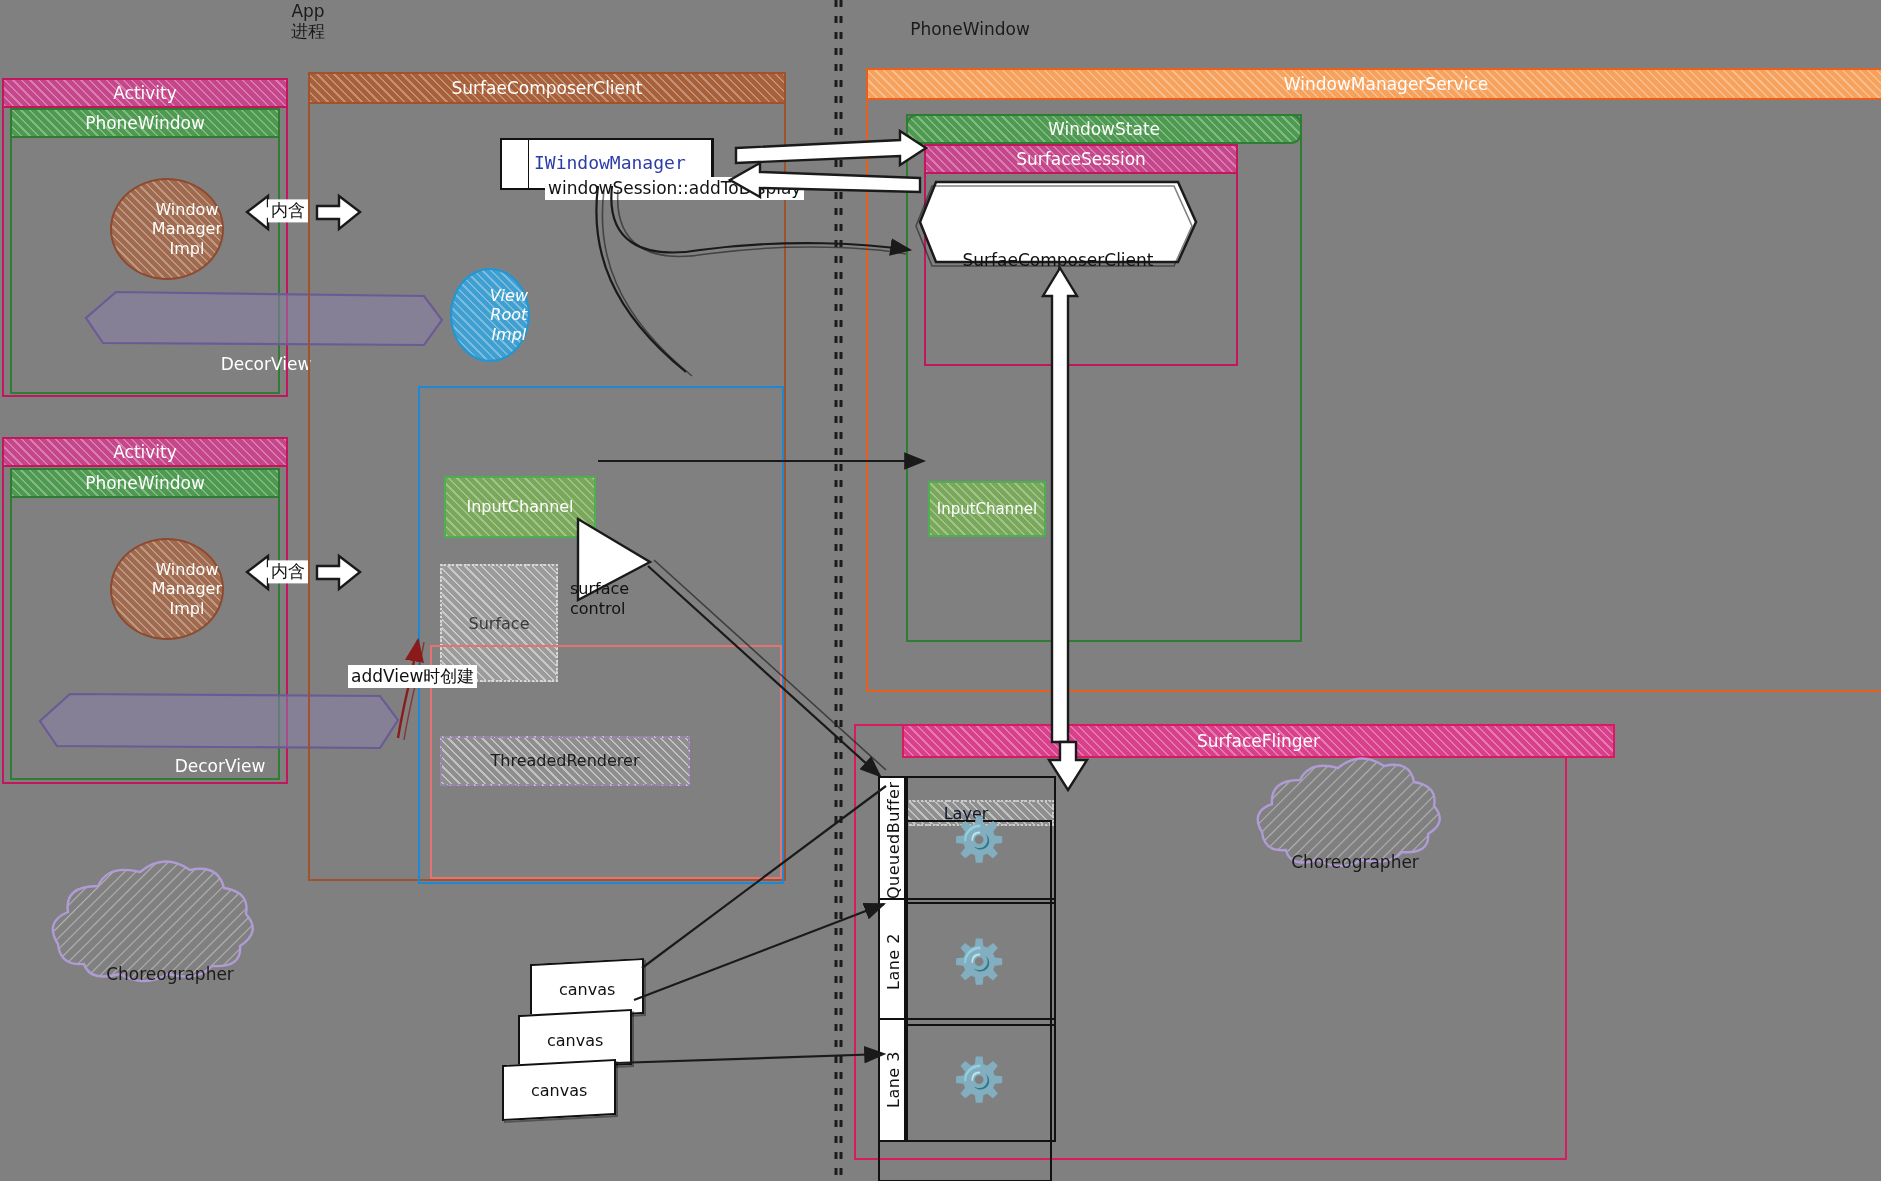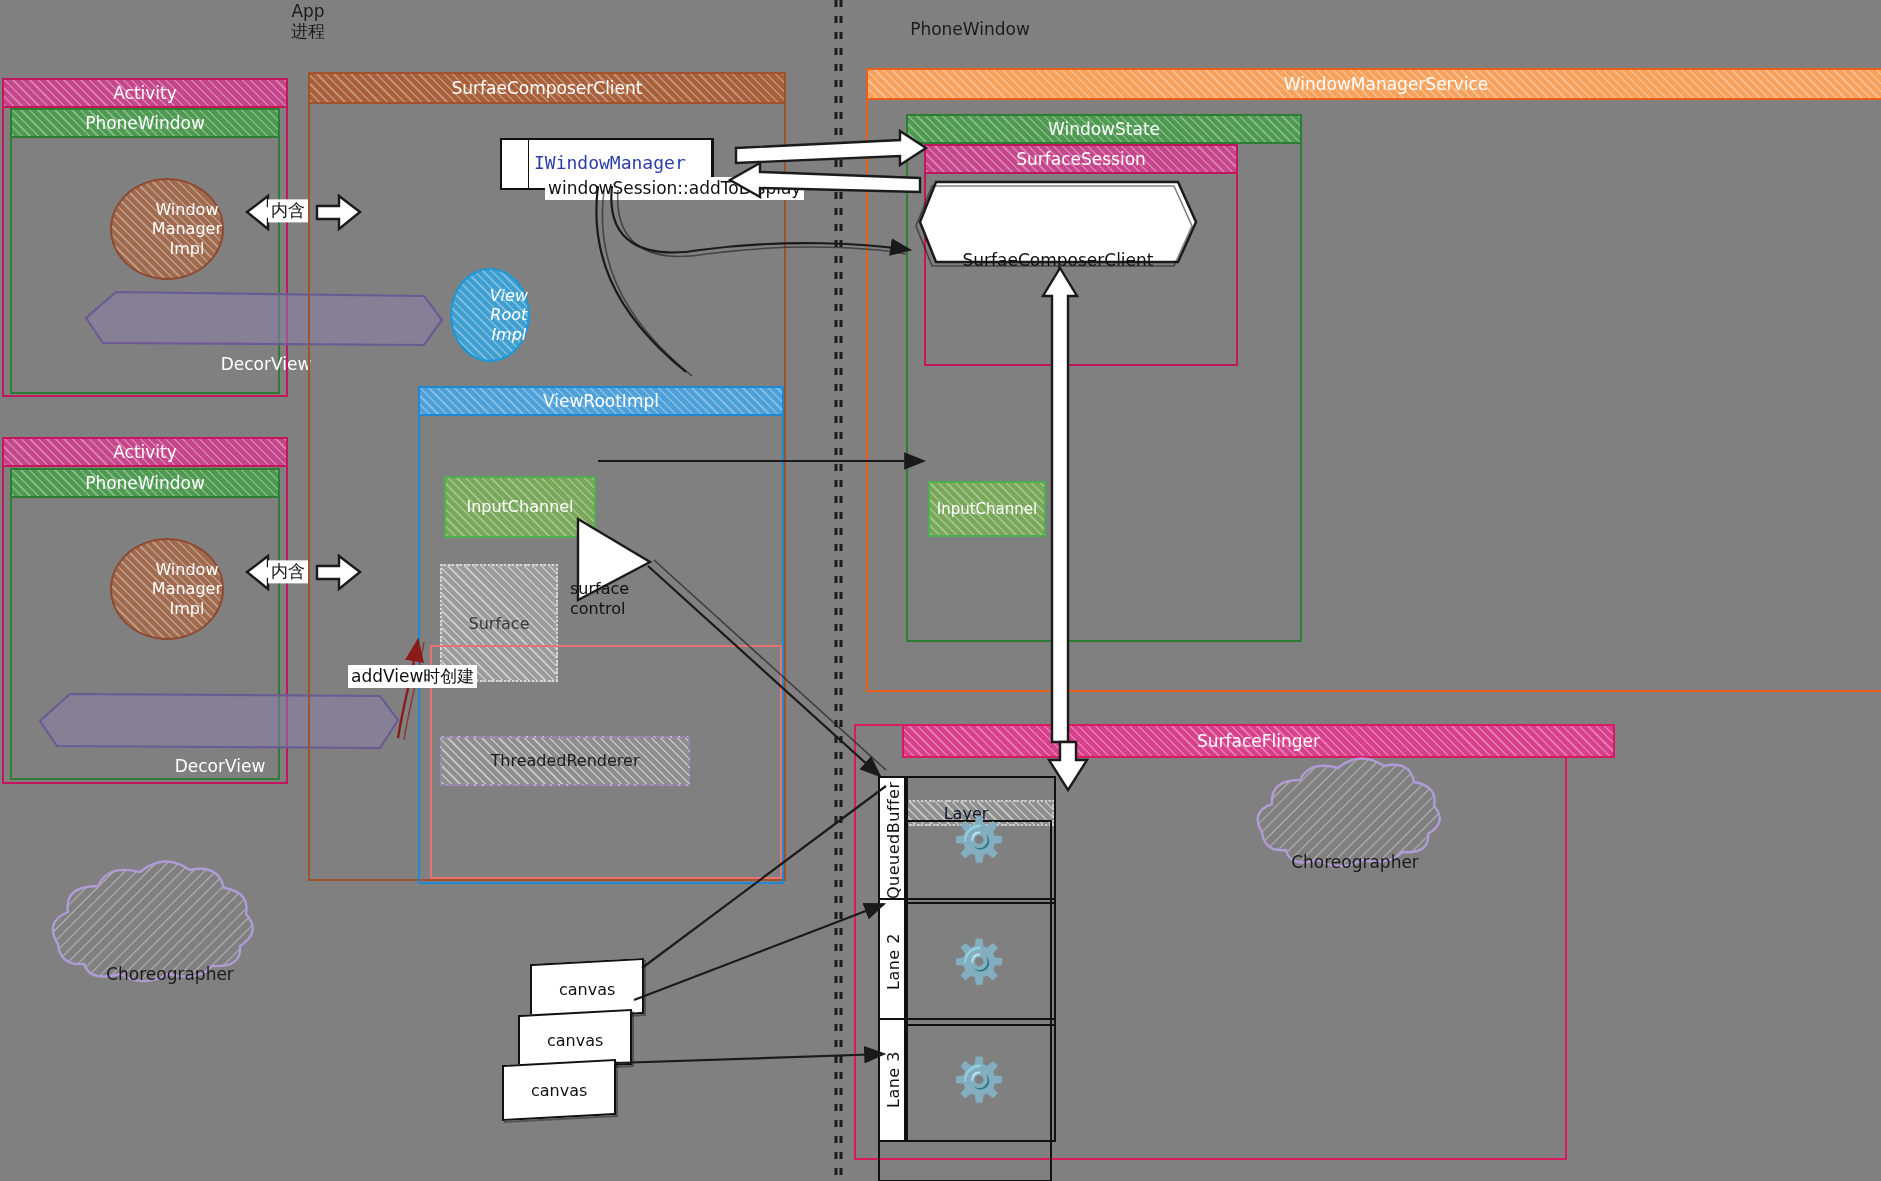--- a/index.html
+++ b/index.html
@@ -156,21 +156,21 @@
     <line x1="836" y1="0" x2="836" y2="1181" stroke="#1c1c1c" stroke-width="3" stroke-dasharray="7 9"></line>
     <line x1="841" y1="0" x2="841" y2="1181" stroke="#1c1c1c" stroke-width="3" stroke-dasharray="7 9"></line>
   </svg>
 
   <div class="box" style="left:866px; top:68px; width:1036px; height:620px; border-color:#e8601c;"></div>
   <div class="band hatch" style="left:866px; top:68px; width:1036px; height:28px; border-color:#e8601c; background-color:#f6a25c;">
     <span>WindowManagerService</span>
   </div>
 
   <div class="box" style="left:906px; top:114px; width:392px; height:524px; border-color:#2e7d32;"></div>
-  <div class="band hatch" style="left:906px; top:114px; width:392px; height:26px; border-color:#2e7d32; background-color:#4d9a50;">
+  <div class="band hatch" style="left:906px; top:114px; width:392px; height:26px; border-color:#2e7d32; background-color:#4d9a50;border-radius:11px;">
     <span>WindowState</span>
   </div>
 
   <div class="box" style="left:924px; top:144px; width:310px; height:218px; border-color:#c2185b;"></div>
   <div class="band hatch" style="left:924px; top:144px; width:310px; height:26px; border-color:#c2185b; background-color:#c6468b;">
     <span>SurfaceSession</span>
   </div>
 
   <svg class="layer" width="1881" height="1181">
     <polygon points="936,182 1178,182 1196,222 1178,262 936,262 920,222" fill="#ffffff" stroke="#1a1a1a" stroke-width="2.5"></polygon>
@@ -228,23 +228,20 @@
     <span>SurfaeComposerClient</span>
   </div>
 
   <div class="ellipse hatch" style="left:450px; top:268px; width:76px; height:90px; border-color:#2196d4; background-color:#3f9fd0;font-style:italic;">
     <span style="white-space:pre-line;">View
 Root
 Impl</span>
   </div>
 
   <div class="box" style="left:418px; top:386px; width:362px; height:494px; border-color:#1e88d2;"></div>
-  <div class="band hatch" style="left:418px; top:386px; width:362px; height:26px; border-color:#1e88d2; background-color:#4da0d8;">
-    <span>ViewRootImpl</span>
-  </div>
 
   <div class="abs hatch" style="left:444px; top:432px; width:152px; height:62px; border:2px solid #4caf50; background-color:#7aa85a;"></div>
   <div class="abs" style="left:444px; top:453px; width:152px; text-align:center; font-size:16px; color:#fff;">InputChannel</div>
 
   <div class="abs hatch-dark" style="left:440px; top:520px; width:118px; height:118px; border:2px dotted #d8d8d8; background-color:#9b9b9b;"></div>
   <div class="abs" style="left:440px; top:570px; width:118px; text-align:center; font-size:16px; color:#3a3a3a;">Surface</div>
 
   <svg class="layer" width="1881" height="1181">
     <polygon points="578,519 578,600 650,562" fill="#ffffff" stroke="#1a1a1a" stroke-width="2.4"></polygon>
   </svg>

